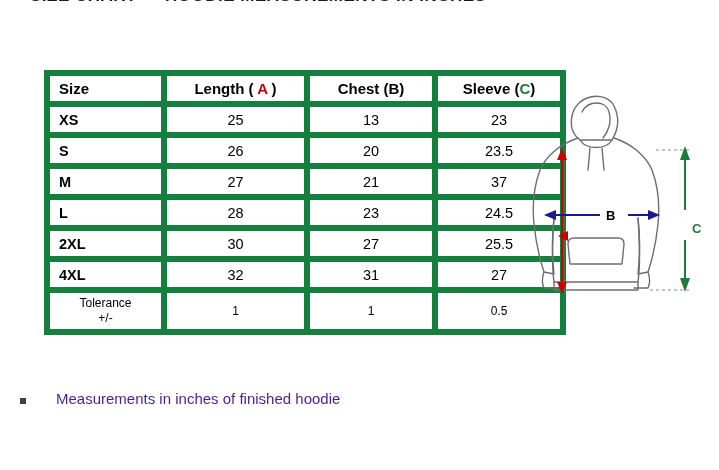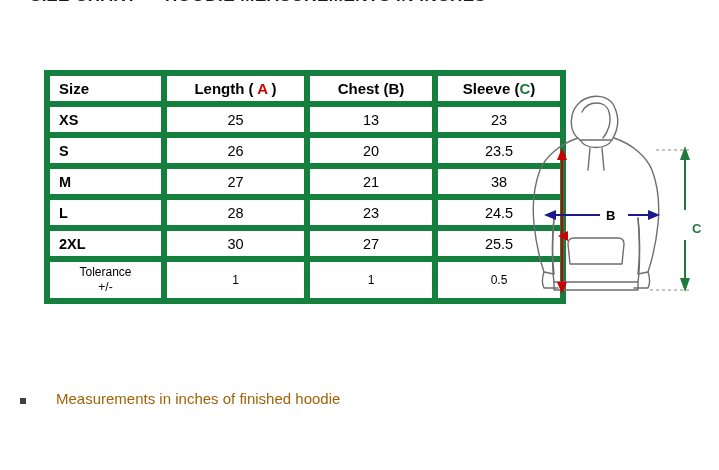--- a/index.html
+++ b/index.html
@@ -101,21 +101,21 @@
   #note-row .bullet {
     width: 6px;
     height: 6px;
     background: #404040;
     margin-top: 8px;
     margin-right: 30px;
     flex: none;
   }
   #note-row .note-text {
     font-size: 15px;
-    color: #a16207;
+    color: #4c1d95;
   }
 
   
   #hoodie-figure {
     position: absolute;
     left: 510px;
     top: 78px;
     width: 205px;
     height: 240px;
   }
@@ -154,33 +154,39 @@
     <tr>
       <td class="col-size">S</td>
       <td class="col-length">26</td>
       <td class="col-chest">20</td>
       <td class="col-sleeve">23.5</td>
     </tr>
     <tr>
       <td class="col-size">M</td>
       <td class="col-length">27</td>
       <td class="col-chest">21</td>
-      <td class="col-sleeve">38</td>
+      <td class="col-sleeve">37</td>
     </tr>
     <tr>
       <td class="col-size">L</td>
       <td class="col-length">28</td>
       <td class="col-chest">23</td>
       <td class="col-sleeve">24.5</td>
     </tr>
     <tr>
       <td class="col-size">2XL</td>
       <td class="col-length">30</td>
       <td class="col-chest">27</td>
       <td class="col-sleeve">25.5</td>
+    </tr>
+    <tr>
+      <td class="col-size">4XL</td>
+      <td class="col-length">32</td>
+      <td class="col-chest">31</td>
+      <td class="col-sleeve">27</td>
     </tr>
     <tr class="tolerance-row">
       <td class="col-size">
         <div>Tolerance</div>
         <div>+/-</div>
       </td>
       <td class="col-length">1</td>
       <td class="col-chest">1</td>
       <td class="col-sleeve">0.5</td>
     </tr>

